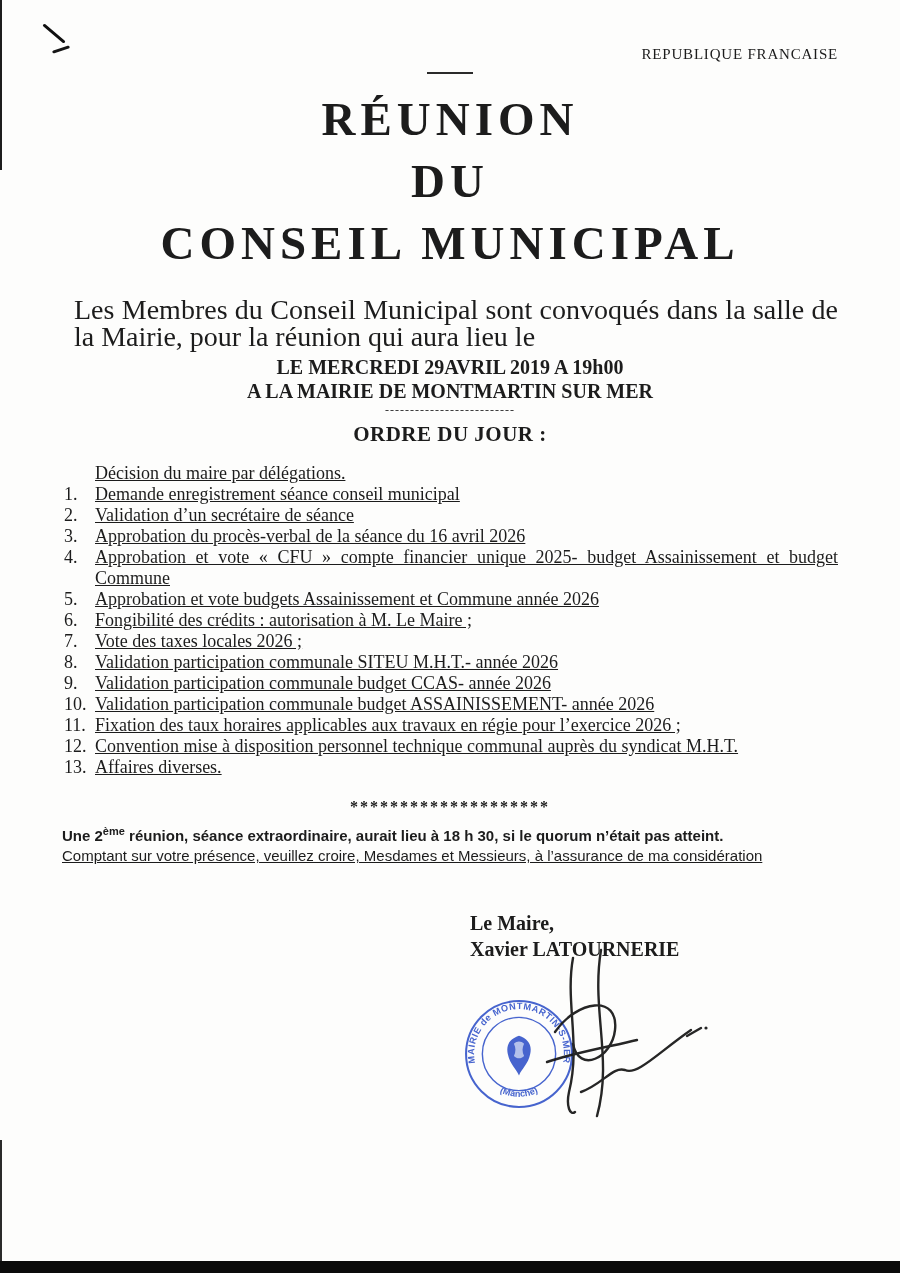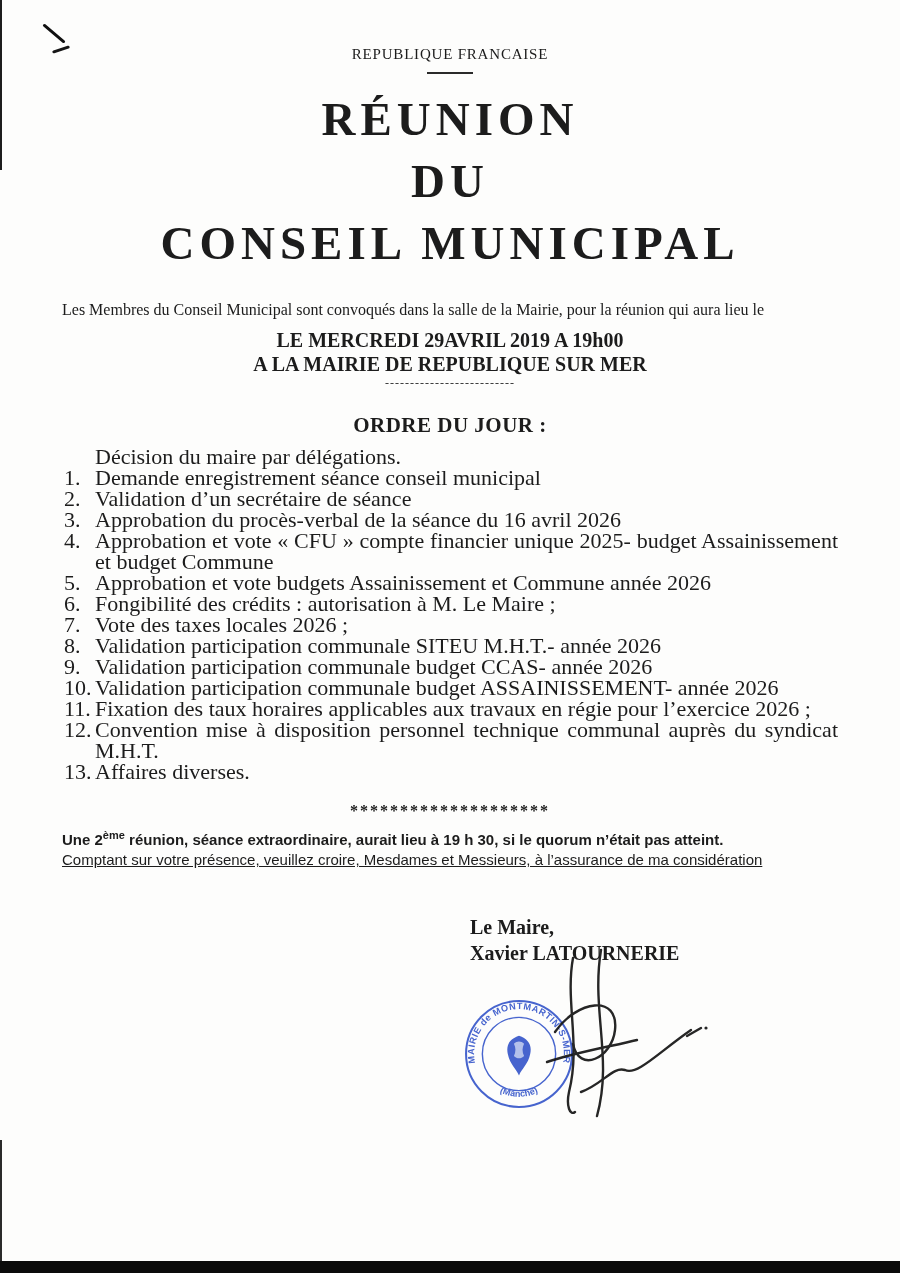--- a/index.html
+++ b/index.html
@@ -4,33 +4,33 @@
 <style>
   * { margin:0; padding:0; box-sizing:border-box; }
   html,body { width:900px; }
   body {
     width:900px; height:1273px; position:relative; overflow:hidden;
     background:#fdfdfc; color:#1c1c1c;
     font-family:"Liberation Serif", serif;
   }
   .content { padding:46px 62px 0 62px; position:relative; }
 
-  .republic { text-align:center; font-size:15px; letter-spacing:0.8px; }
+  .republic { text-align:right; font-size:15px; letter-spacing:0.8px; }
   .header-rule { width:46px; height:2px; background:#2a2a2a; margin:9px auto 0 auto; }
 
   .doc-title { text-align:center; font-weight:bold; font-size:47px; line-height:62px; letter-spacing:5px; margin-top:14px; }
 
-  .intro { margin-top:22px; font-size:16px; line-height:27px; text-align:justify; }
+  .intro { margin-top:22px; font-size:28px; line-height:27px; text-align:justify;margin-left:12px; }
 
   .meeting-line { text-align:center; font-weight:bold; font-size:20px; line-height:24px; }
   .meeting-line.first { margin-top:5px; }
   .dash-sep { text-align:center; font-size:12px; line-height:14px; letter-spacing:1px; color:#333; }
-  .agenda-heading { text-align:center; font-weight:bold; font-size:21px; letter-spacing:0.5px; margin-top:23px; }
+  .agenda-heading { text-align:center; font-weight:bold; font-size:21px; letter-spacing:0.5px; margin-top:5px; }
 
-  .agenda-wrap { margin-top:8px; font-size:22px; line-height:21px; }
+  .agenda-wrap { margin-top:16px; font-size:18px; line-height:21px;text-decoration:underline; }
   .agenda-preamble { padding-left:33px; }
   .agenda { list-style:none; counter-reset: item; }
   .agenda li { counter-increment:item; position:relative; padding-left:33px; text-align:justify; }
   .agenda li::before { content: counter(item) "."; position:absolute; left:2px; }
 
   .stars { text-align:center; font-weight:bold; font-size:16px; letter-spacing:2px; margin-top:20px; }
 
   .notes { font-family:"Liberation Sans", sans-serif; }
   .quorum-note { margin-top:5px; font-size:15px; font-weight:bold; line-height:20px; }
   .quorum-note sup { font-size:11px; }
@@ -64,21 +64,21 @@
 
   <div class="doc-title">
     <div>RÉUNION</div>
     <div>DU</div>
     <div>CONSEIL MUNICIPAL</div>
   </div>
 
   <p class="intro">Les Membres du Conseil Municipal sont convoqués dans la salle de la Mairie, pour la réunion qui aura lieu le</p>
 
   <div class="meeting-line first">LE MERCREDI 29AVRIL 2019 A 19h00</div>
-  <div class="meeting-line">A LA MAIRIE DE REPUBLIQUE SUR MER</div>
+  <div class="meeting-line">A LA MAIRIE DE MONTMARTIN SUR MER</div>
   <div class="dash-sep">--------------------------</div>
   <div class="agenda-heading">ORDRE DU JOUR :</div>
 
   <div class="agenda-wrap">
     <div class="agenda-preamble">Décision du maire par délégations.</div>
     <ol class="agenda">
       <li>Demande enregistrement séance conseil municipal</li>
       <li>Validation d’un secrétaire de séance</li>
       <li>Approbation du procès-verbal de la séance du 16 avril 2026</li>
       <li>Approbation et vote « CFU » compte financier unique 2025- budget Assainissement et budget Commune</li>
@@ -90,21 +90,21 @@
       <li>Validation participation communale budget ASSAINISSEMENT- année 2026</li>
       <li>Fixation des taux horaires applicables aux travaux en régie pour l’exercice 2026 ;</li>
       <li>Convention mise à disposition personnel technique communal auprès du syndicat M.H.T.</li>
       <li>Affaires diverses.</li>
     </ol>
   </div>
 
   <div class="stars">********************</div>
 
   <div class="notes">
-    <div class="quorum-note"><span>Une 2</span><sup>ème</sup><span> réunion, séance extraordinaire, aurait lieu à 19 h 30, si le quorum n’était pas atteint.</span></div>
+    <div class="quorum-note"><span>Une 2</span><sup>ème</sup><span> réunion, séance extraordinaire, aurait lieu à 18 h 30, si le quorum n’était pas atteint.</span></div>
     <div class="closing-note">Comptant sur votre présence, veuillez croire, Mesdames et Messieurs, à l’assurance de ma considération</div>
   </div>
 
   <div class="sig-block">
     <div>Le Maire,</div>
     <div>Xavier LATOURNERIE</div>
   </div>
 
 </div>
 

